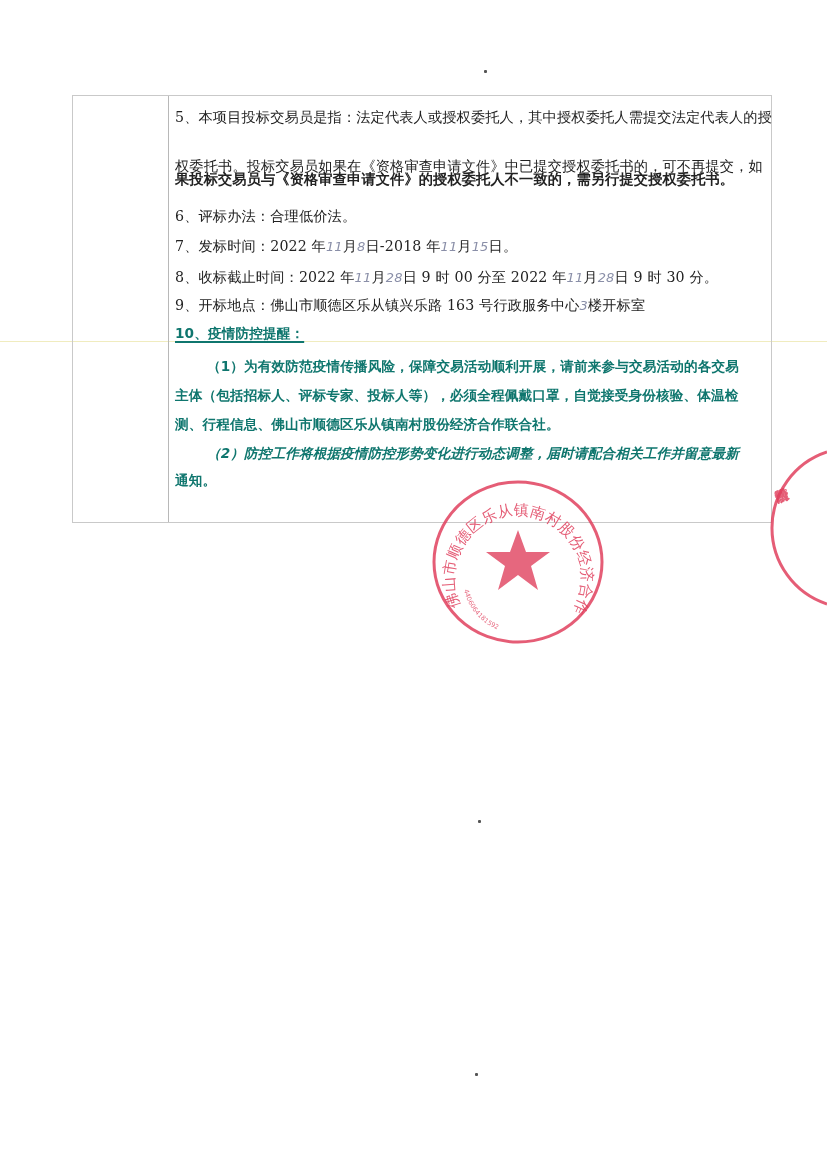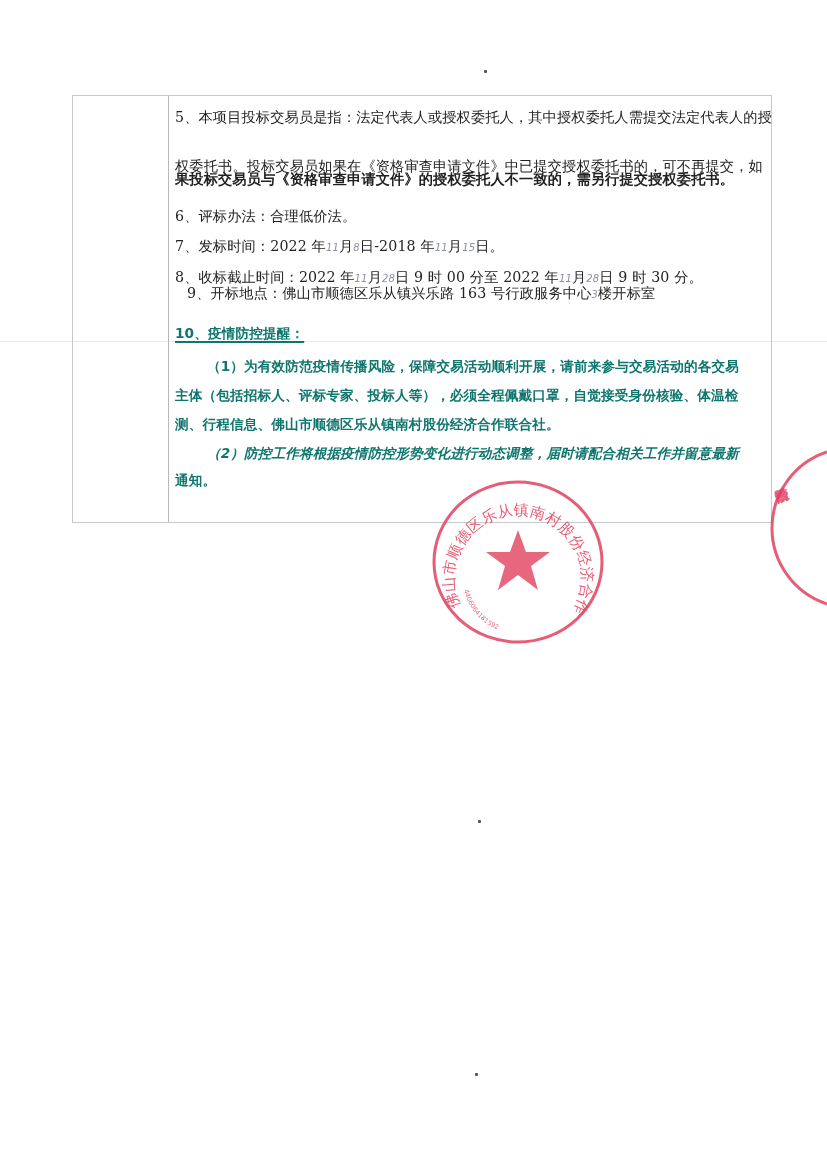--- a/index.html
+++ b/index.html
@@ -16,21 +16,21 @@
       border: 1px solid #c9c9c9;
     }
     .col-divider { position: absolute; left: 95px; top: 0; width: 1px; height: 100%; background: #b8b8b8; }
     .cell-content { position: absolute; left: 102px; top: 0; width: 592px; }
     .line {
       position: absolute; left: 0; white-space: nowrap;
       font-size: 14.2px; letter-spacing: 0.15px; color: #222;
     }
     .bold { font-family: "DejaVu Sans", "Liberation Sans", sans-serif; font-weight: bold; color: #0f766e; font-size: 13.6px; }
     .heading10 { text-decoration: underline; text-decoration-thickness: 2px; text-underline-offset: 3px; }
-    .hand { font-family: "DejaVu Sans", sans-serif; color: #8a8fa8; font-style: italic; font-size: 10px; }
+    .hand { font-family: "DejaVu Sans", sans-serif; color: #8a8fa8; font-style: italic; font-size: 13px; }
     .yellow-rule { position: absolute; left: 0; top: 341px; width: 827px; height: 1px; background: #f0ecbf; }
     .stamp { position: absolute; }
   </style>
 </head>
 <body>
 
 <div class="page">
 
   <div class="dot" style="left:484px;top:70px;"></div>
   <div class="dot" style="left:478px;top:820px;"></div>
@@ -49,21 +49,21 @@
       <div class="line" style="top:111px;">6、评标办法：合理低价法。</div>
 
       <div class="line" style="top:141px;">
         <span>7、发标时间：2022 年</span><span class="hand">11</span><span>月</span><span class="hand">8</span><span>日-2018 年</span><span class="hand">11</span><span>月</span><span class="hand">15</span><span>日。</span>
       </div>
 
       <div class="line" style="top:172px;">
         <span>8、收标截止时间：2022 年</span><span class="hand">11</span><span>月</span><span class="hand">28</span><span>日 9 时 00 分至 2022 年</span><span class="hand">11</span><span>月</span><span class="hand">28</span><span>日  9 时 30 分。</span>
       </div>
 
-      <div class="line" style="top:188px;margin-left:12px;">
+      <div class="line" style="top:200px;">
         <span>9、开标地点：佛山市顺德区乐从镇兴乐路 163 号行政服务中心</span><span class="hand">3</span><span>楼开标室</span>
       </div>
 
       <div class="line bold heading10" style="top:229px;">10、疫情防控提醒：</div>
 
       <div class="line bold" style="top:262px;left:32px;">（1）为有效防范疫情传播风险，保障交易活动顺利开展，请前来参与交易活动的各交易</div>
       <div class="line bold" style="top:291px;">主体（包括招标人、评标专家、投标人等），必须全程佩戴口罩，自觉接受身份核验、体温检</div>
       <div class="line bold" style="top:320px;">测、行程信息、佛山市顺德区乐从镇南村股份经济合作联合社。</div>
       <div class="line bold" style="top:349px;left:32px;font-style:italic;">（2）防控工作将根据疫情防控形势变化进行动态调整，届时请配合相关工作并留意最新</div>
       <div class="line bold" style="top:376px;">通知。</div>

